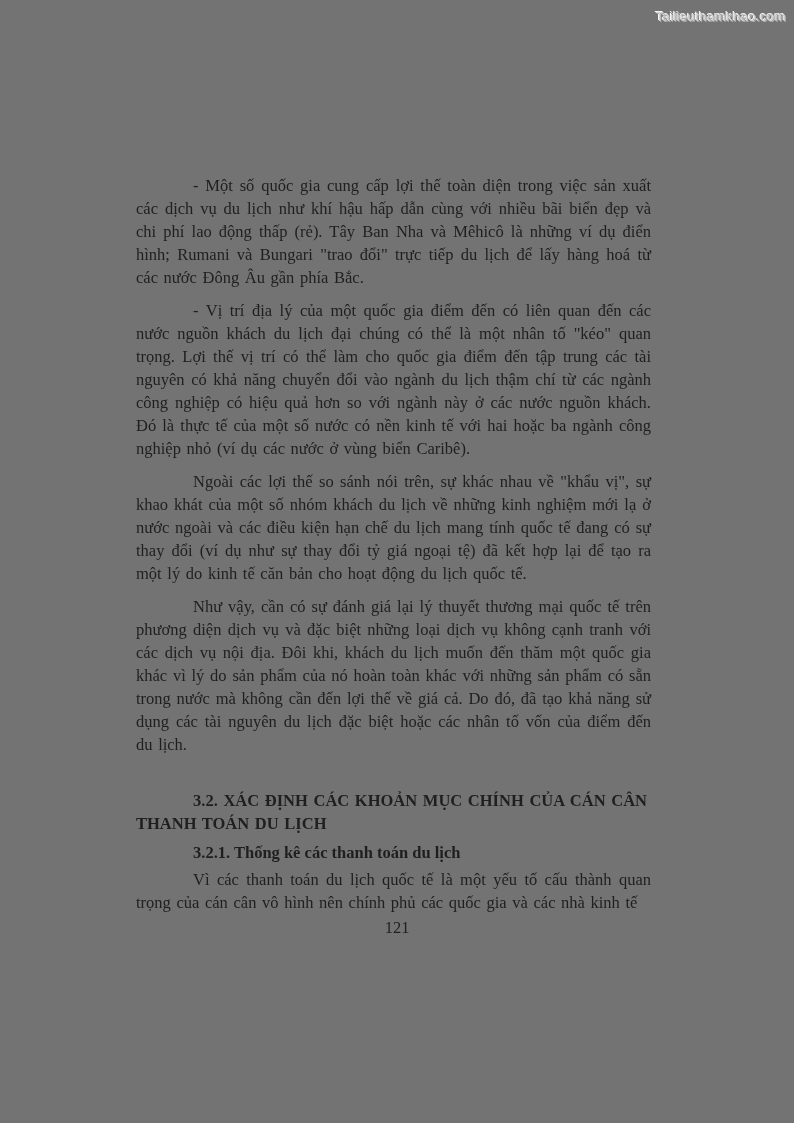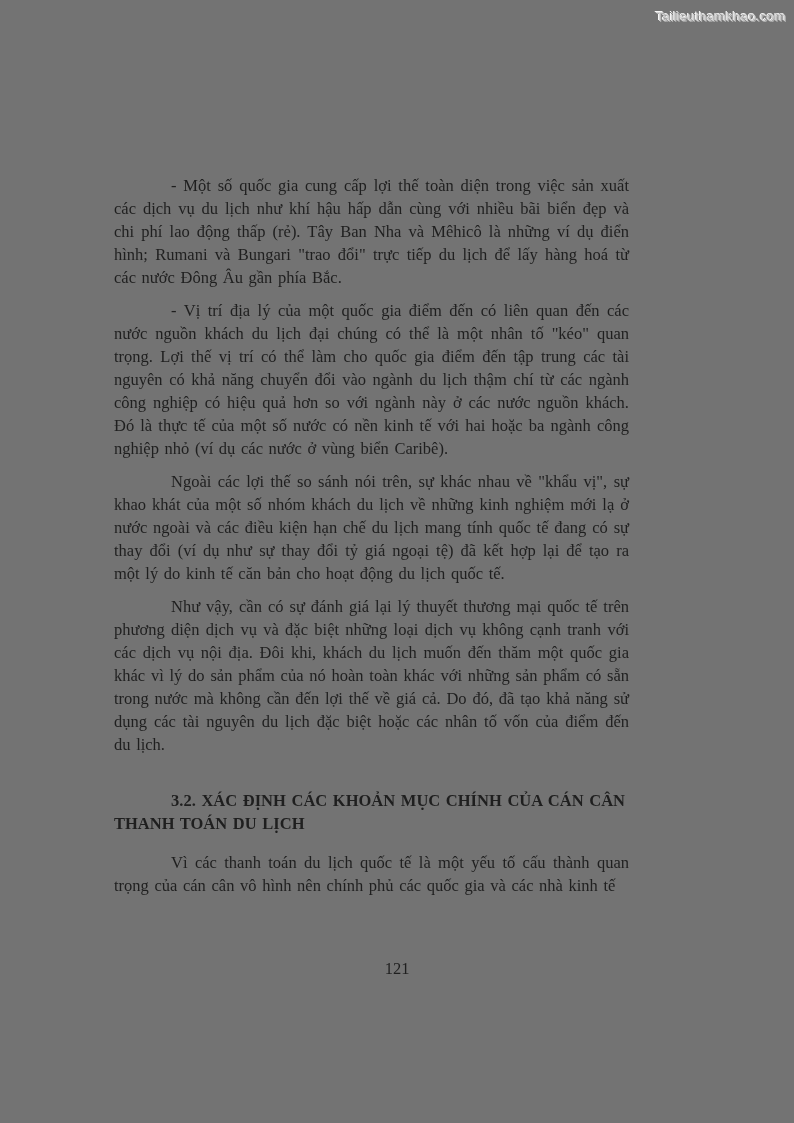--- a/index.html
+++ b/index.html
@@ -22,21 +22,21 @@
     right: 8px;
     font-family: "Liberation Sans", "DejaVu Sans", sans-serif;
     font-size: 13.5px;
     letter-spacing: 0.2px;
     color: #d6d6d6;
     text-shadow: 1px 1px 0 #aeaeae, -1px -1px 0 #f5f5f5;
     user-select: none;
   }
   .content {
     position: absolute;
-    left: 114px;
+    left: 136px;
     top: 174px;
     width: 515px;
   }
   .para {
     margin: 0 0 10px 0;
     font-size: 16.5px;
     line-height: 23px;
     text-align: justify;
     text-indent: 57px;
     word-spacing: 1.5px;
@@ -51,26 +51,26 @@
     word-spacing: 1.5px;
   }
   .subsection-heading {
     margin: 6px 0 0 0;
     font-size: 16.5px;
     line-height: 23px;
     font-weight: bold;
     text-indent: 57px;
   }
   .closing {
-    margin-top: 16px;
+    margin-top: 4px;
     margin-bottom: 0;
   }
   .footer {
     position: absolute;
-    top: 957px;
+    top: 916px;
     left: 0;
     width: 794px;
     text-align: center;
     font-size: 16.5px;
     line-height: 23px;
     color: #1f1f1f;
   }
 </style>
 </head>
 <body>
@@ -84,20 +84,21 @@
     <p class="para">- Một số quốc gia cung cấp lợi thế toàn diện trong việc sản xuất các dịch vụ du lịch như khí hậu hấp dẫn cùng với nhiều bãi biển đẹp và chi phí lao động thấp (rẻ). Tây Ban Nha và Mêhicô là những ví dụ điển hình; Rumani và Bungari "trao đổi" trực tiếp du lịch để lấy hàng hoá từ các nước Đông Âu gần phía Bắc.</p>
 
     <p class="para">- Vị trí địa lý của một quốc gia điểm đến có liên quan đến các nước nguồn khách du lịch đại chúng có thể là một nhân tố "kéo" quan trọng. Lợi thế vị trí có thể làm cho quốc gia điểm đến tập trung các tài nguyên có khả năng chuyển đổi vào ngành du lịch thậm chí từ các ngành công nghiệp có hiệu quả hơn so với ngành này ở các nước nguồn khách. Đó là thực tế của một số nước có nền kinh tế với hai hoặc ba ngành công nghiệp nhỏ (ví dụ các nước ở vùng biển Caribê).</p>
 
     <p class="para">Ngoài các lợi thế so sánh nói trên, sự khác nhau về "khẩu vị", sự khao khát của một số nhóm khách du lịch về những kinh nghiệm mới lạ ở nước ngoài và các điều kiện hạn chế du lịch mang tính quốc tế đang có sự thay đổi (ví dụ như sự thay đổi tỷ giá ngoại tệ) đã kết hợp lại để tạo ra một lý do kinh tế căn bản cho hoạt động du lịch quốc tế.</p>
 
     <p class="para">Như vậy, cần có sự đánh giá lại lý thuyết thương mại quốc tế trên phương diện dịch vụ và đặc biệt những loại dịch vụ không cạnh tranh với các dịch vụ nội địa. Đôi khi, khách du lịch muốn đến thăm một quốc gia khác vì lý do sản phẩm của nó hoàn toàn khác với những sản phẩm có sẵn trong nước mà không cần đến lợi thế về giá cả. Do đó, đã tạo khả năng sử dụng các tài nguyên du lịch đặc biệt hoặc các nhân tố vốn của điểm đến du lịch.</p>
 
     <h2 class="section-heading">3.2. XÁC ĐỊNH CÁC KHOẢN MỤC CHÍNH CỦA CÁN CÂN THANH TOÁN DU LỊCH</h2>
 
+    <h3 class="subsection-heading">3.2.1. Thống kê các thanh toán du lịch</h3>
 
     <p class="para closing">Vì các thanh toán du lịch quốc tế là một yếu tố cấu thành quan trọng của cán cân vô hình nên chính phủ các quốc gia và các nhà kinh tế</p>
 
   </div>
 
   <div class="footer">121</div>
 
 </div>
 
 </body></html>

